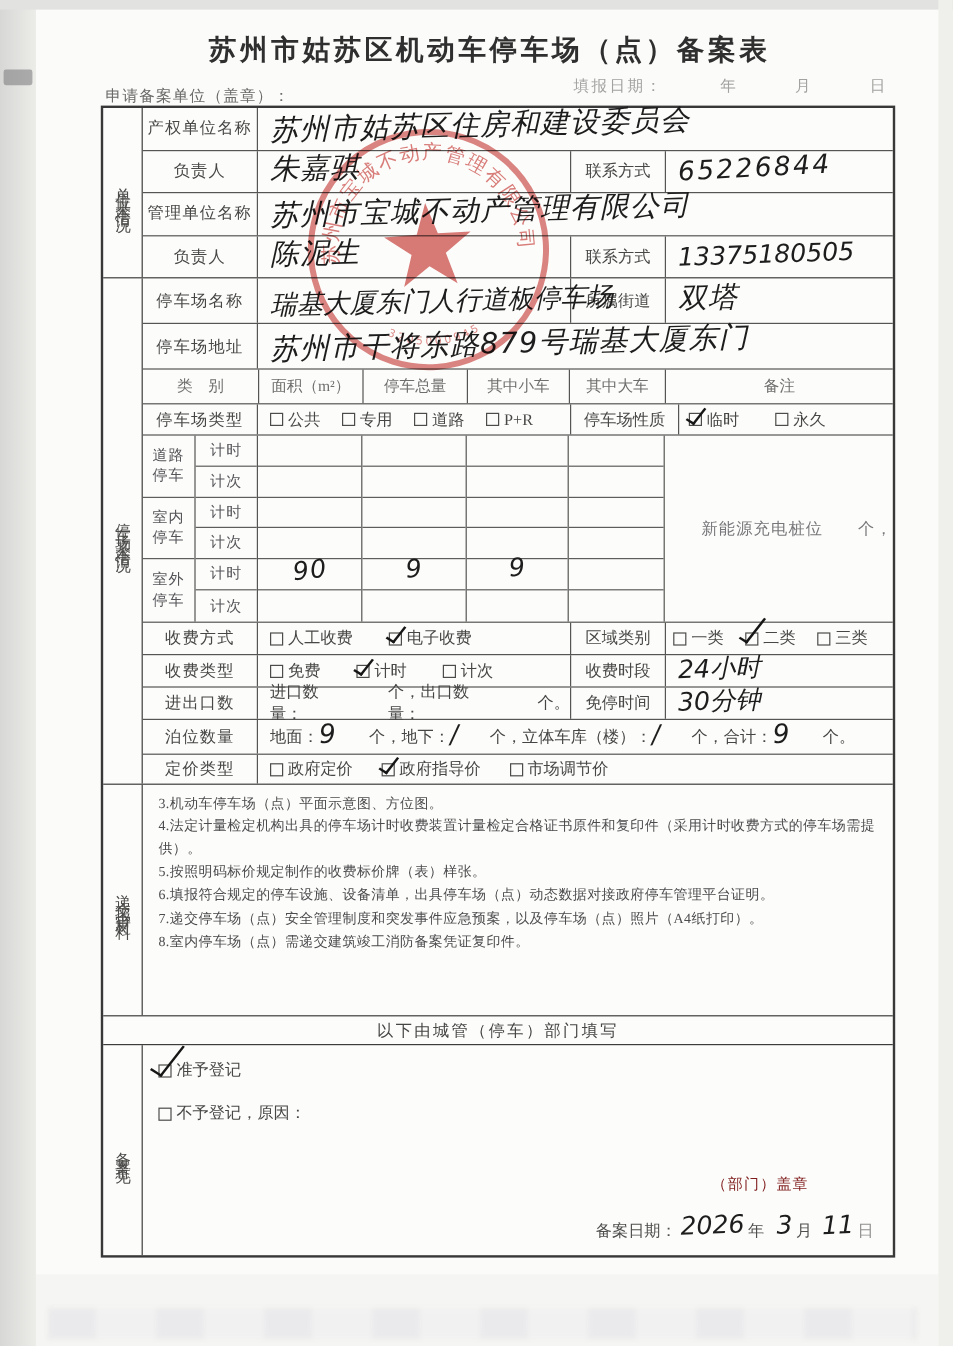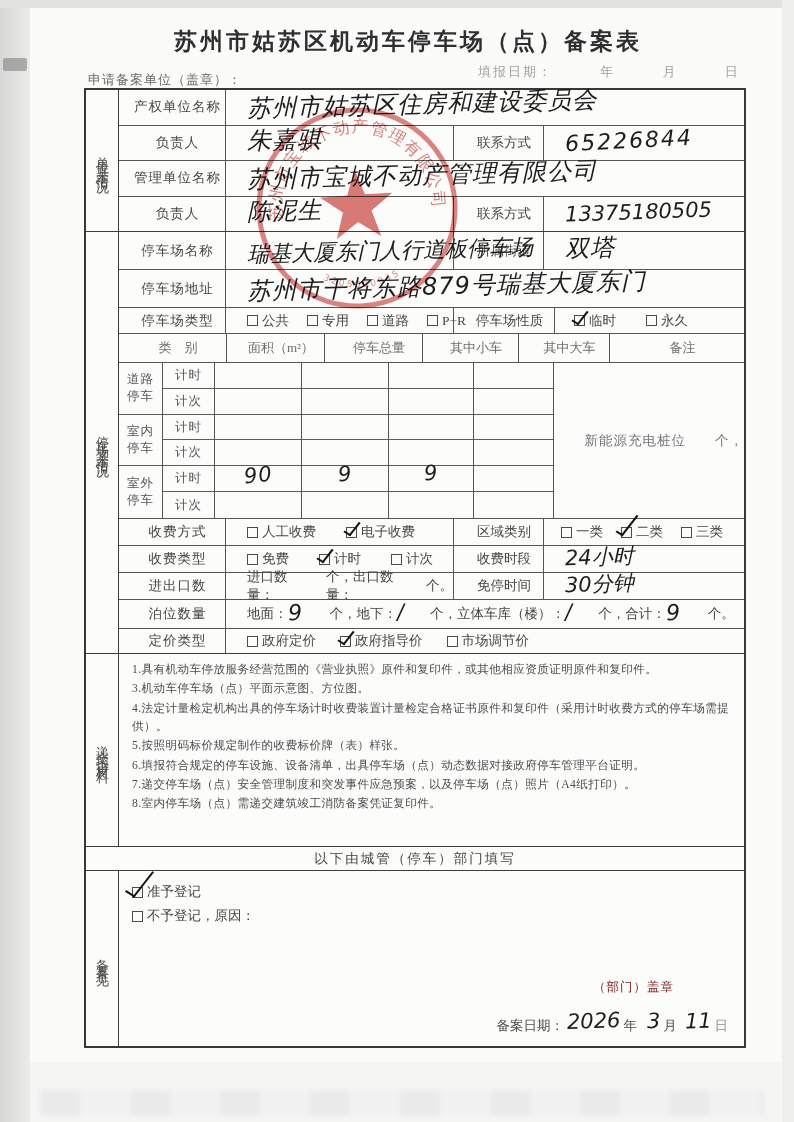--- a/index.html
+++ b/index.html
@@ -24,21 +24,21 @@
   
   .form-table { position:absolute; left:84px; top:88px; width:662px; height:960px; border:2px solid #383838;
                 display:flex; flex-direction:column; background:rgba(255,255,255,.25); }
   .band { display:flex; border-bottom:1px solid #3d3d3d; }
   .band:last-child { border-bottom:none; }
   .vcol { width:33px; border-right:1px solid #3d3d3d; display:flex; align-items:center; justify-content:center;
           writing-mode:vertical-rl; text-orientation:upright; font-size:13px; letter-spacing:5px; color:#4a4a48; }
   .bcontent { flex:1; display:flex; flex-direction:column; min-width:0; }
   .row { display:flex; border-bottom:1px solid #555553; min-height:0; }
   .row:last-child { border-bottom:none; }
-  .cell { border-right:1px solid #555553; display:flex; align-items:center; min-width:0;margin-left:11px; }
+  .cell { border-right:1px solid #555553; display:flex; align-items:center; min-width:0; }
   .cell:last-child { border-right:none; }
   .lab  { width:96px; justify-content:center; font-size:13.5px; letter-spacing:1px; color:#474745; flex:none; }
   .lab2 { width:79px;  justify-content:center; font-size:13.5px; color:#474745; flex:none; }
   .val  { flex:1; padding-left:10px; }
   .val2 { width:189px; padding-left:10px; flex:none; }
 
   
   .hw { font-family:"DejaVu Sans",sans-serif; font-style:italic; color:#1d1d1d; white-space:nowrap; }
   .hw-lg  { font-size:24px; transform:rotate(-1.5deg); position:relative; top:-3px; letter-spacing:1px; }
   .hw-md  { font-size:21px; transform:rotate(-2deg);   position:relative; top:-2px; }
@@ -65,21 +65,21 @@
   .remark-cell { justify-content:flex-end; align-items:center; height:156px; padding-left:14px; }
   .remark-inner { font-size:13.5px; color:#77777b; line-height:30px; letter-spacing:1px; }
 
   .materials { padding:7px 12px 0 13px; font-size:11.6px; color:#4c4c4e; line-height:1.58; letter-spacing:.4px; }
   .materials div { margin-bottom:1px; }
 
   .dept-row { align-items:center; justify-content:center; display:flex; font-size:13.5px; letter-spacing:2px; color:#454543; }
 
   .opinion-content { position:relative; flex:1; }
   .op-line1 { position:absolute; left:13px; top:12px; }
-  .op-line2 { position:absolute; left:13px; top:36px; }
+  .op-line2 { position:absolute; left:13px; top:48px; }
   .op-seal  { position:absolute; right:70px; top:108px; font-size:12.5px; color:#7f1d1d; letter-spacing:1px; }
   .op-date  { position:absolute; right:16px; top:140px; font-size:13.5px; color:#4f4f4d; display:flex; align-items:baseline; }
   .op-date .hw { margin:0 3px; }
   .op-date .faded { color:#8f8f8d; }
 
   
   .stamp { position:absolute; left:250px; top:101px; width:214px; height:214px; opacity:.8; transform:rotate(-4deg);
            pointer-events:none; mix-blend-mode:multiply; }
 
   .gap18 { margin-right:18px; } .gap24 { margin-right:24px; } .gap30 { margin-right:30px; }
@@ -162,61 +162,61 @@
           </div>
         </div>
 
         <div class="row" style="height:38px">
           <div class="cell lab">停车场地址</div>
           <div class="cell val">
             <span class="hw hw-lg">苏州市干将东路879号瑞基大厦东门</span>
           </div>
         </div>
 
-        <div class="row" style="height:26px">
-          <div class="cell lab">停车场类型</div>
-          <div class="cell val">
-            <span class="cb gap18">
-                <span class="box"></span>
-                <span>公共</span>
-              </span>
-            <span class="cb gap18">
-                <span class="box"></span>
-                <span>专用</span>
-              </span>
-            <span class="cb gap18">
-                <span class="box"></span>
-                <span>道路</span>
-              </span>
-            <span class="cb">
-                <span class="box"></span>
-                <span>P+R</span>
-              </span>
-          </div>
-          <div class="cell lab2" style="width:90px">停车场性质</div>
-          <div class="cell" style="width:178px;padding-left:8px;flex:none">
-            <span class="cb gap30 checked">
-                <span class="box"></span>
-                <span>临时</span>
-                <span class="tick"></span>
-              </span>
-            <span class="cb">
-                <span class="box"></span>
-                <span>永久</span>
-              </span>
-          </div>
-        </div>
-
         <div class="row stats-head" style="height:29px">
           <div class="cell" style="width:97px">类　别</div>
           <div class="cell" style="width:87px">面积（m²）</div>
           <div class="cell" style="width:87px">停车总量</div>
           <div class="cell" style="width:85px">其中小车</div>
           <div class="cell" style="width:80px">其中大车</div>
           <div class="cell" style="flex:1;justify-content:center">备注</div>
+        </div>
+
+        <div class="row" style="height:26px">
+          <div class="cell lab">停车场类型</div>
+          <div class="cell val">
+            <span class="cb gap18">
+                <span class="box"></span>
+                <span>公共</span>
+              </span>
+            <span class="cb gap18">
+                <span class="box"></span>
+                <span>专用</span>
+              </span>
+            <span class="cb gap18">
+                <span class="box"></span>
+                <span>道路</span>
+              </span>
+            <span class="cb">
+                <span class="box"></span>
+                <span>P+R</span>
+              </span>
+          </div>
+          <div class="cell lab2" style="width:90px">停车场性质</div>
+          <div class="cell" style="width:178px;padding-left:8px;flex:none">
+            <span class="cb gap30 checked">
+                <span class="box"></span>
+                <span>临时</span>
+                <span class="tick"></span>
+              </span>
+            <span class="cb">
+                <span class="box"></span>
+                <span>永久</span>
+              </span>
+          </div>
         </div>
 
         <div class="row stats-body" style="height:156px">
           <div class="scol" style="width:44px">
             <div class="sc gc" style="white-space:normal;text-align:center;padding:0 4px">道路停车</div>
             <div class="sc gc" style="white-space:normal;text-align:center;padding:0 4px">室内停车</div>
             <div class="sc gc" style="white-space:normal;text-align:center;padding:0 4px">室外停车</div>
           </div>
           <div class="scol" style="width:52px">
             <div class="sc">计时</div>
@@ -380,21 +380,20 @@
           </div>
         </div>
 
       </div>
     </div>
 
     <div class="band" style="height:193px">
       <div class="vcol">递交报审材料</div>
       <div class="bcontent">
         <div class="materials">
-          <div>1.具有机动车停放服务经营范围的《营业执照》原件和复印件，或其他相应资质证明原件和复印件。</div>
           <div>3.机动车停车场（点）平面示意图、方位图。</div>
           <div>4.法定计量检定机构出具的停车场计时收费装置计量检定合格证书原件和复印件（采用计时收费方式的停车场需提供）。</div>
           <div>5.按照明码标价规定制作的收费标价牌（表）样张。</div>
           <div>6.填报符合规定的停车设施、设备清单，出具停车场（点）动态数据对接政府停车管理平台证明。</div>
           <div>7.递交停车场（点）安全管理制度和突发事件应急预案，以及停车场（点）照片（A4纸打印）。</div>
           <div>8.室内停车场（点）需递交建筑竣工消防备案凭证复印件。</div>
         </div>
       </div>
     </div>
 

